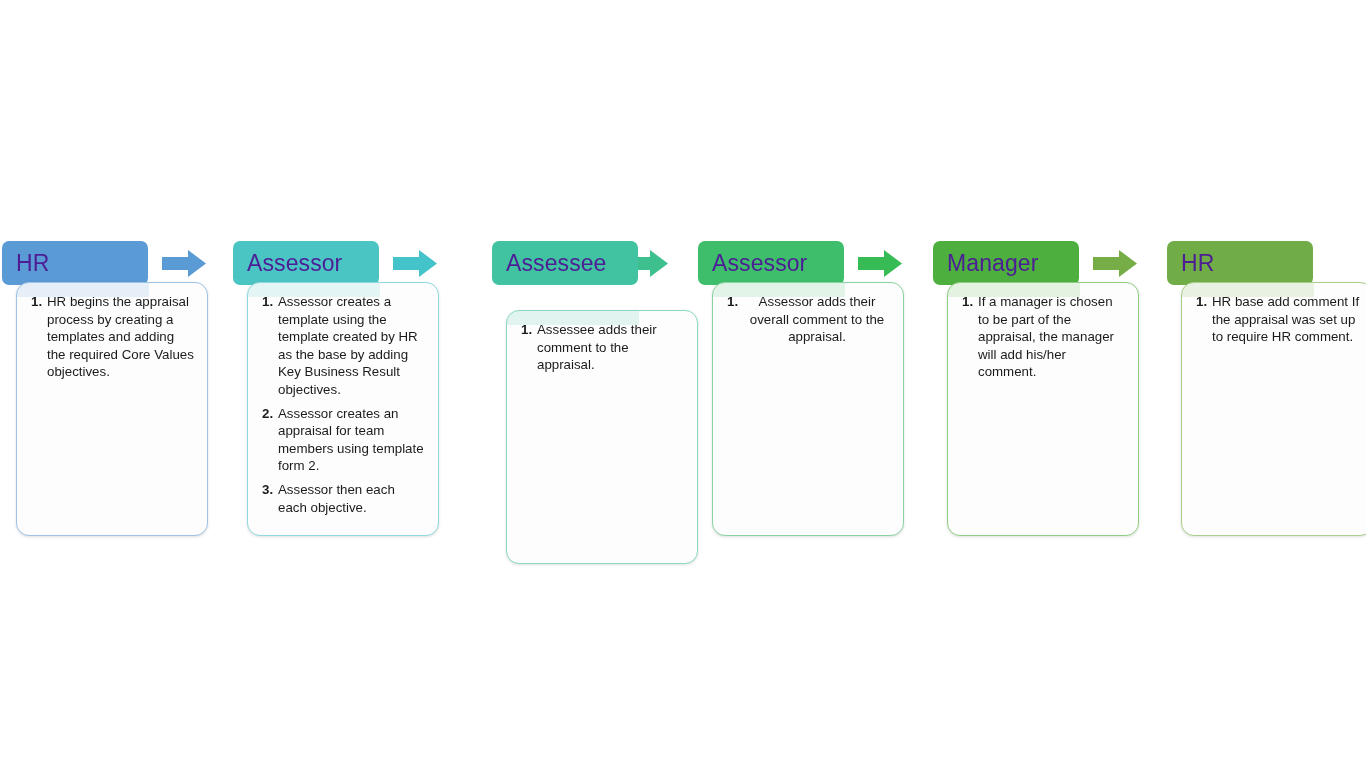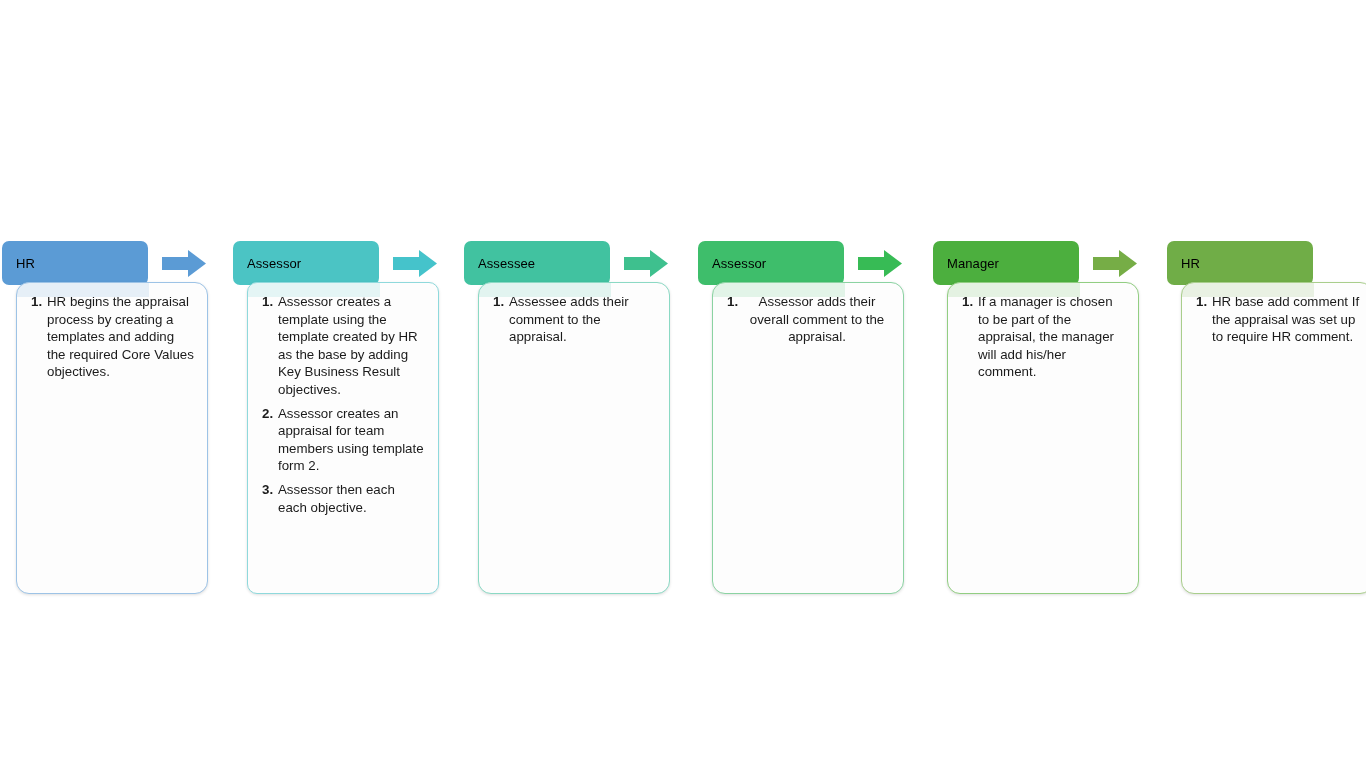--- a/index.html
+++ b/index.html
@@ -40,35 +40,35 @@
     height: 44px;
     border-radius: 7px;
     box-sizing: border-box;
     z-index: 2;
   }
   .stage-header-label {
     position: absolute;
     left: 14px;
     top: 50%;
     transform: translateY(-50%);
-    color: #000000;
-    font-size: 13px;
+    color: #4c1d95;
+    font-size: 23px;
     font-weight: 400;
     line-height: 1;
     white-space: nowrap;
     letter-spacing: 0.1px;
   }
 
   
   .stage-card {
     position: absolute;
     left: 14px;
     top: 46px;
     width: 192px;
-    height: 312px;
+    height: 254px;
     box-sizing: border-box;
     background: #fdfdfd;
     border: 1.3px solid #bcd9f0;
     border-radius: 13px;
     box-shadow: 0 1px 3px rgba(0,0,0,0.13);
     z-index: 3;
     overflow: hidden;
   }
   .card-tint {
     position: absolute;
@@ -132,34 +132,34 @@
         <div class="card-tint" style="background: rgb(91, 155, 213);"></div>
         <ol class="steps">
           <li>HR begins the appraisal process by creating a templates and adding the required Core Values objectives.</li>
         </ol>
       </div>
     </div>
     <div class="stage" style="left: 233px;">
       <div class="stage-header" style="background: rgb(75, 196, 196);">
         <div class="stage-header-label">Assessor</div>
       </div>
-      <div class="stage-card" style="border-color: rgb(143, 217, 220); border-radius: 10px;">
+      <div class="stage-card" style="border-color: rgb(143, 217, 220);">
         <div class="card-tint" style="background: rgb(75, 196, 196);"></div>
         <ol class="steps">
           <li>Assessor creates a template using the template created by HR as the base by adding Key Business Result objectives.</li>
           <li>Assessor creates an appraisal for team members using template form 2.</li>
           <li>Assessor then each each objective.</li>
         </ol>
       </div>
     </div>
-    <div class="stage" style="left: 464px;">
+    <div class="stage" style="left: 492px;">
       <div class="stage-header" style="background: rgb(65, 194, 160);">
         <div class="stage-header-label">Assessee</div>
       </div>
-      <div class="stage-card" style="border-color: rgb(139, 217, 196);">
+      <div class="stage-card" style="border-color: rgb(139, 217, 196); margin-top: 28px;">
         <div class="card-tint" style="background: rgb(65, 194, 160);"></div>
         <ol class="steps">
           <li>Assessee adds their comment to the appraisal.</li>
         </ol>
       </div>
     </div>
     <div class="stage" style="left: 698px;">
       <div class="stage-header" style="background: rgb(62, 190, 107);">
         <div class="stage-header-label">Assessor</div>
       </div>

